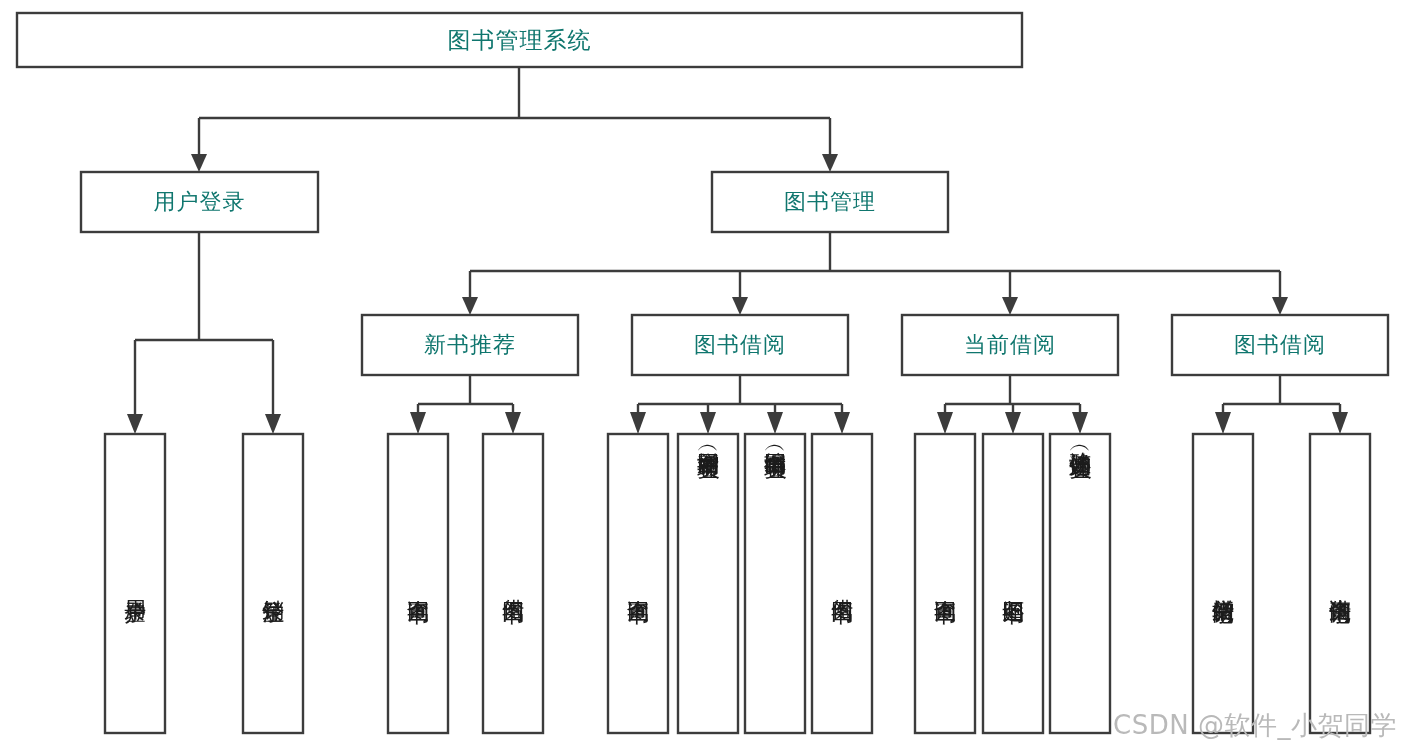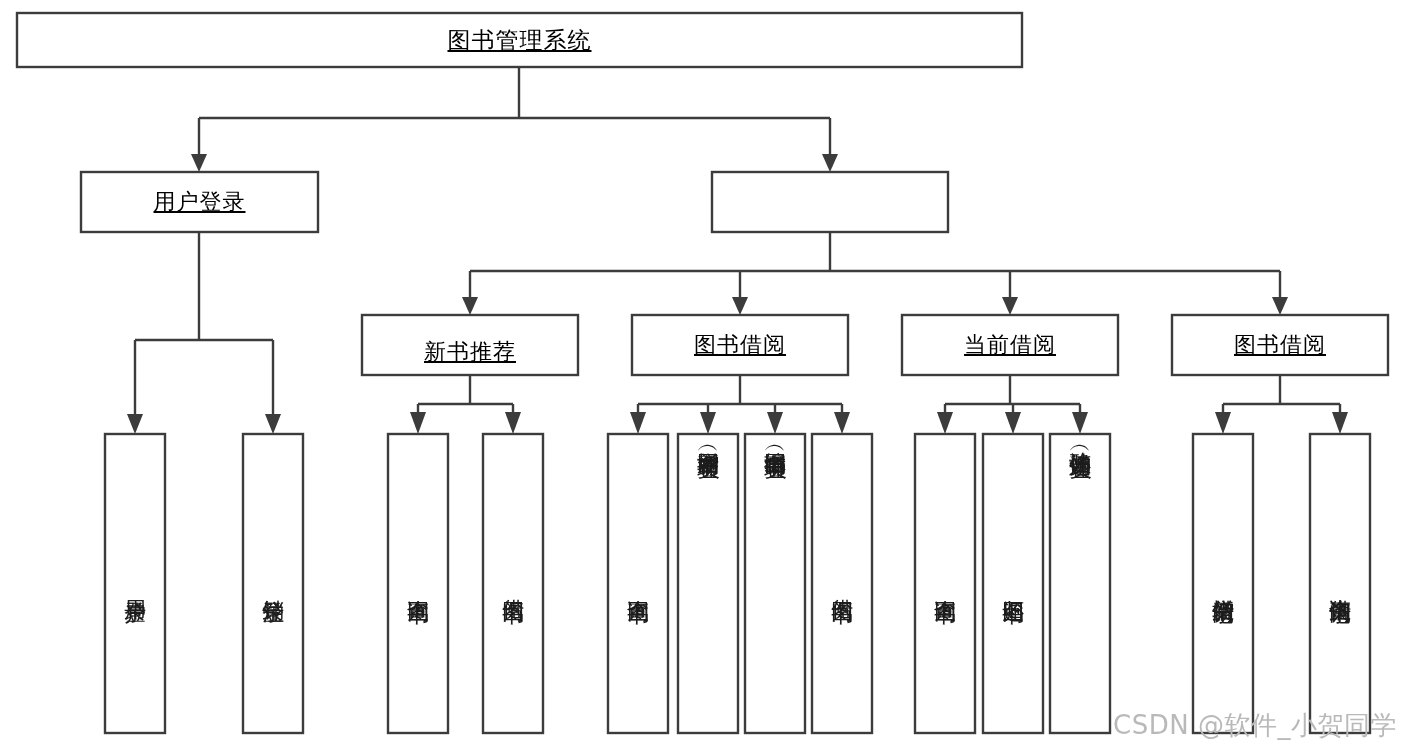--- a/index.html
+++ b/index.html
@@ -63,24 +63,23 @@
   .hlabel-wrap {
     position: absolute;
     display: flex;
     align-items: center;
     justify-content: center;
     pointer-events: none;
   }
   .hlabel {
     font-family: "DejaVu Sans", "Liberation Sans", sans-serif;
     font-size: 22px;
-    color: #000000;
+    color: #0f766e;
     letter-spacing: 1px;
     white-space: nowrap;
-    text-decoration: underline;
   }
   .hlabel.title-text {
     font-size: 23px;
   }
   #watermark {
     position: absolute;
     right: 8px;
     bottom: 4px;
     font-family: "DejaVu Sans", "Liberation Sans", sans-serif;
     font-size: 26px;
@@ -198,22 +197,25 @@
     <rect class="node-box" x="1310" y="434" width="60" height="299"></rect>
   </svg>
 
   <div class="hlabel-wrap" style="left:17px; top:13px; width:1005px; height:54px;">
     <span class="hlabel title-text">图书管理系统</span>
   </div>
 
   <div class="hlabel-wrap" style="left:81px; top:172px; width:237px; height:60px;">
     <span class="hlabel">用户登录</span>
   </div>
-
-  <div class="hlabel-wrap" style="left:362px; top:322px; width:216px; height:60px;">
+  <div class="hlabel-wrap" style="left:712px; top:172px; width:236px; height:60px;">
+    <span class="hlabel">图书管理</span>
+  </div>
+
+  <div class="hlabel-wrap" style="left:362px; top:315px; width:216px; height:60px;">
     <span class="hlabel">新书推荐</span>
   </div>
   <div class="hlabel-wrap" style="left:902px; top:315px; width:216px; height:60px;">
     <span class="hlabel">当前借阅</span>
   </div>
   <div class="hlabel-wrap" style="left:632px; top:315px; width:216px; height:60px;">
     <span class="hlabel">图书借阅</span>
   </div>
   <div class="hlabel-wrap" style="left:1172px; top:315px; width:216px; height:60px;">
     <span class="hlabel">图书借阅</span>

